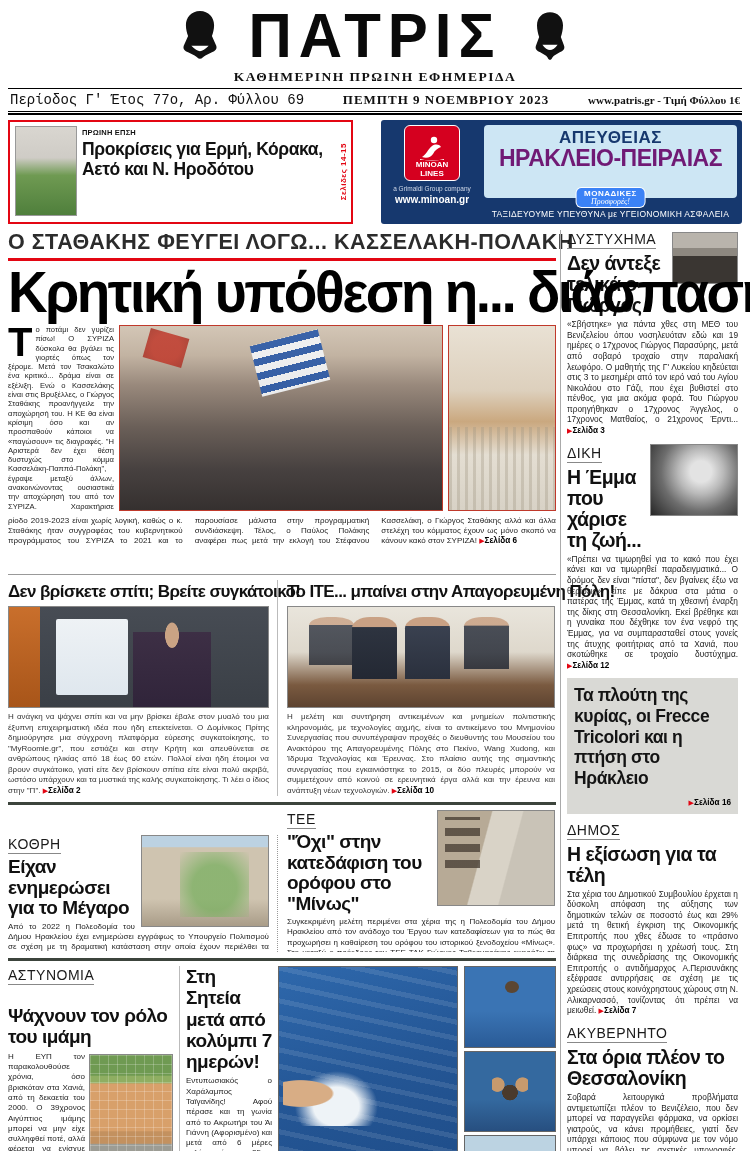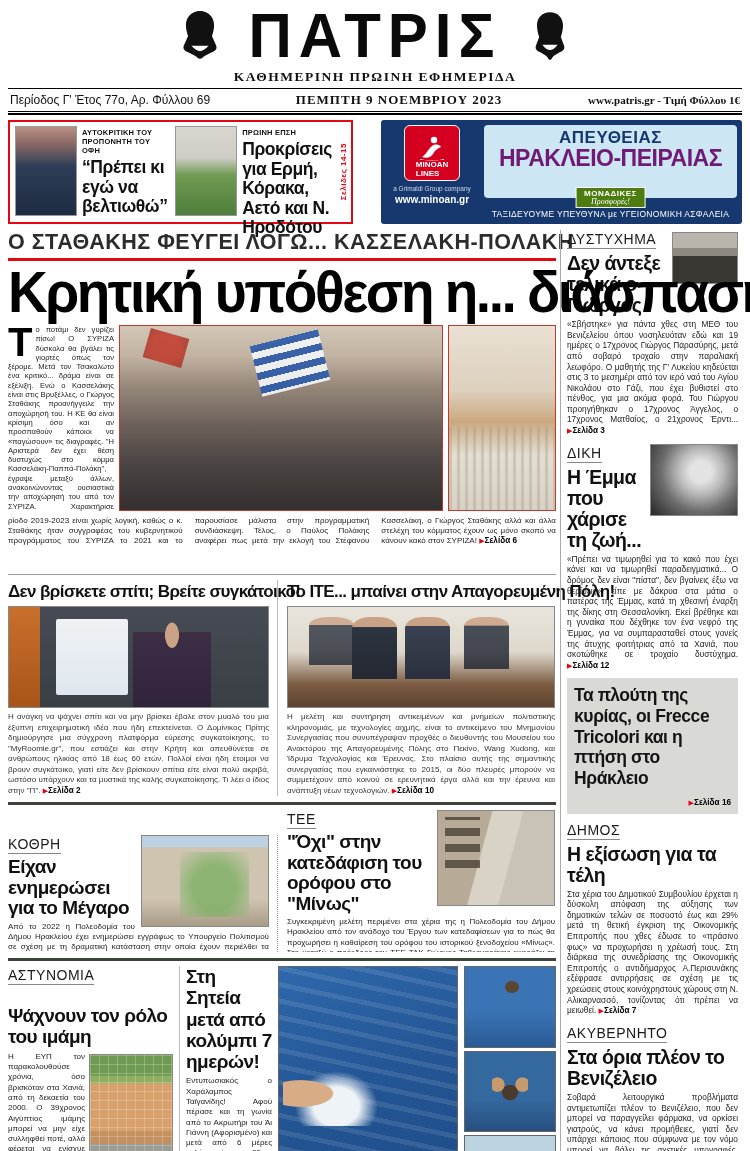--- a/index.html
+++ b/index.html
@@ -14,21 +14,21 @@
   .masthead { text-align:center; }
   .mast-row { display:flex; align-items:center; justify-content:center; gap:26px; height:64px; }
   .portrait { width:44px; height:52px; flex:0 0 auto; }
   .portrait svg { width:100%; height:100%; }
   .mast-title { font-size:60px; font-weight:900; letter-spacing:7px; line-height:58px;
     transform:scaleY(1.04); color:#0a0a0a; white-space:nowrap; }
   .mast-sub { font-family:"Liberation Serif", serif; font-weight:bold; font-size:13.5px;
     letter-spacing:1.5px; margin-top:1px; }
   .rule-thin { border-top:1px solid #000; margin-top:3px; }
   .dateline { display:flex; justify-content:space-between; align-items:center; padding:3px 2px; }
-  .dateline .ed { font-family:Liberation Sans, sans-serif; font-size:12px; }
+  .dateline .ed { font-family:Liberation Mono, monospace; font-size:14px; }
   .dateline .dt { font-family:"Liberation Serif", serif; font-weight:bold; font-size:13px; letter-spacing:1px; }
   .dateline .site { font-family:"Liberation Serif", serif; font-size:11px; font-weight:bold; }
   .rule-double { border-top:1px solid #000; border-bottom:2px solid #000; height:4px; }
   
   .promo-strip { display:flex; gap:28px; margin-top:5px; height:104px; }
   .promo-box { flex:0 0 345px; border:2px solid #e30613; background:#fff; display:flex; padding:4px 2px 4px 5px; gap:5px; }
   .promo-story { display:flex; gap:5px; flex:1 1 50%; }
   .promo-img { width:62px; height:90px; flex:0 0 auto; border:1px solid #999; }
   .img-coach { background:linear-gradient(180deg,#b98f84 0%,#8d6b66 18%,#2d3d57 45%,#1d2c42 100%); }
   .img-football { background:linear-gradient(180deg,#d9d6d0 0%,#cfccc6 35%,#6f9a52 55%,#4f7f3c 100%); }
@@ -37,29 +37,29 @@
   .promo-headline { font-size:17.5px; font-weight:bold; line-height:1.12; letter-spacing:-.4px; }
   .promo-pages { flex:0 0 12px; display:flex; align-items:center; justify-content:center; }
   .vtext { writing-mode:vertical-rl; transform:rotate(180deg); font-size:8px; font-weight:bold;
     color:#e30613; letter-spacing:.5px; white-space:nowrap; }
   
   .minoan { flex:0 0 361px; background:#16386e; border-radius:3px; display:flex; padding:5px; gap:6px; }
   .minoan-left { flex:0 0 92px; display:flex; flex-direction:column; align-items:center; justify-content:flex-start; }
   .minoan-logo { width:56px; height:56px; background:#d5001f; border-radius:6px; border:1px solid #fff;
     display:flex; flex-direction:column; align-items:center; justify-content:flex-end; padding:2px; }
   .minoan-logo svg { width:28px; height:26px; }
-  .minoan-logo-text { color:#fff; font-size:8px; font-weight:bold; line-height:1.05; text-align:left; }
+  .minoan-logo-text { color:#fff; font-size:8px; font-weight:bold; line-height:1.05; text-align:center; }
   .minoan-grimaldi { color:#cfd8e8; font-size:6.5px; margin-top:4px; }
   .minoan-url { color:#fff; font-size:10px; font-weight:bold; margin-top:2px; }
   .minoan-right { flex:1 1 auto; display:flex; flex-direction:column; }
   .minoan-panel { background:#cde6f4; border-radius:4px; text-align:center; padding:4px 2px 12px; position:relative; flex:1 1 auto; }
   .minoan-h1 { color:#16386e; font-weight:bold; font-size:17px; letter-spacing:.5px; line-height:1.05; }
   .minoan-h2 { color:#701a75; font-weight:bold; font-size:23px; letter-spacing:-.5px; line-height:1.0; }
   .minoan-badge { position:absolute; left:50%; transform:translateX(-50%); bottom:-9px;
-    background:#4d7c0f; color:#fff; border-radius:0; padding:1px 8px; text-align:center; box-shadow:0 0 0 1px #fff; }
+    background:#3b82f6; color:#fff; border-radius:5px; padding:1px 8px; text-align:center; box-shadow:0 0 0 1px #fff; }
   .badge-l1 { font-size:8px; font-weight:bold; letter-spacing:.5px; }
   .badge-l2 { font-family:"Liberation Serif", serif; font-style:italic; font-size:8px; line-height:1; }
   .minoan-footer { color:#fff; font-size:8.5px; text-align:center; padding-top:11px; letter-spacing:.3px; }
   
   .content { display:grid; grid-template-columns:548px 178px; column-gap:4px; margin-top:6px; }
   .sidebar { border-left:1px solid #aaa; padding-left:6px; overflow:hidden; height:923px; }
   
   .kicker { font-size:21.5px; font-weight:600; letter-spacing:.5px; color:#2c2c2c; white-space:nowrap; }
   .red-rule { border-top:3px solid #e30613; margin:3px 0 2px; }
   .lead-headline { font-size:55px; font-weight:900; letter-spacing:-2.5px; line-height:56px;
@@ -177,27 +177,20 @@
       <span class="ed">Περίοδος Γ' Έτος 77ο, Αρ. Φύλλου 69</span>
       <span class="dt">ΠΕΜΠΤΗ 9 ΝΟΕΜΒΡΙΟΥ 2023</span>
       <span class="site">www.patris.gr - Τιμή Φύλλου 1€</span>
     </div>
     <div class="rule-double"></div>
   </header>
 
   <div class="promo-strip">
     <div class="promo-box">
       <div class="promo-story">
-        <div class="promo-img img-coach"></div>
-        <div class="promo-text">
-          <div class="promo-kicker">ΑΥΤΟΚΡΙΤΙΚΗ ΤΟΥ ΠΡΟΠΟΝΗΤΗ ΤΟΥ ΟΦΗ</div>
-          <div class="promo-headline">“Πρέπει κι εγώ να βελτιωθώ”</div>
-        </div>
-      </div>
-      <div class="promo-story">
         <div class="promo-img img-football"></div>
         <div class="promo-text">
           <div class="promo-kicker">ΠΡΩΙΝΗ ΕΠΣΗ</div>
           <div class="promo-headline">Προκρίσεις για Ερμή, Κόρακα, Αετό και Ν. Ηροδότου</div>
         </div>
       </div>
       <div class="promo-pages">
         <span class="vtext">Σελίδες 14-15</span>
       </div>
     </div>
@@ -379,21 +372,21 @@
         <span class="seclabel">ΔΗΜΟΣ</span>
         <h3 class="sb-headline">Η εξίσωση για τα τέλη</h3>
         <p class="sb-body">
           <span>Στα χέρια του Δημοτικού Συμβουλίου έρχεται η δύσκολη απόφαση της αύξησης των δημοτικών τελών σε ποσοστό έως και 29% μετά τη θετική έγκριση της Οικονομικής Επιτροπής που χθες έδωσε το «πράσινο φως» να προχωρήσει η χρέωσή τους. Στη διάρκεια της συνεδρίασης της Οικονομικής Επιτροπής ο αντιδήμαρχος Α.Περισυνάκης εξέφρασε αντιρρήσεις σε σχέση με τις χρεώσεις στους κοινόχρηστους χώρους στη Ν. Αλικαρνασσό, τονίζοντας ότι πρέπει να μειωθεί.</span>
           <span class="pref"><span class="tri">▶</span><b>Σελίδα 7</b></span>
         </p>
       </div>
 
       <div class="sb-story">
         <span class="seclabel">ΑΚΥΒΕΡΝΗΤΟ</span>
-        <h3 class="sb-headline">Στα όρια πλέον το Βενιζέλειο</h3>
+        <h3 class="sb-headline">Στα όρια πλέον το Θεσσαλονίκη</h3>
         <p class="sb-body">
           <span>Σοβαρά λειτουργικά προβλήματα αντιμετωπίζει πλέον το Βενιζέλειο, που δεν μπορεί να παραγγείλει φάρμακα, να ορκίσει γιατρούς, να κάνει προμήθειες, γιατί δεν υπάρχει κάποιος που σύμφωνα με τον νόμο μπορεί να βάλει τις σχετικές υπογραφές. Κανείς δεν γνωρίζει γιατί καθυστερεί τόσο η τοποθέτηση διοικητή από τον υπουργό Υγείας, αλλά και γιατί δεν κατατίθεται τροπολογία, ώστε μέχρι να γίνει αυτό να μπορεί να υπογράψει ο εκτελών χρέη διοικητή.</span>
           
         </p>
       </div>
 
     </aside>
   </div>
 </div>
 

